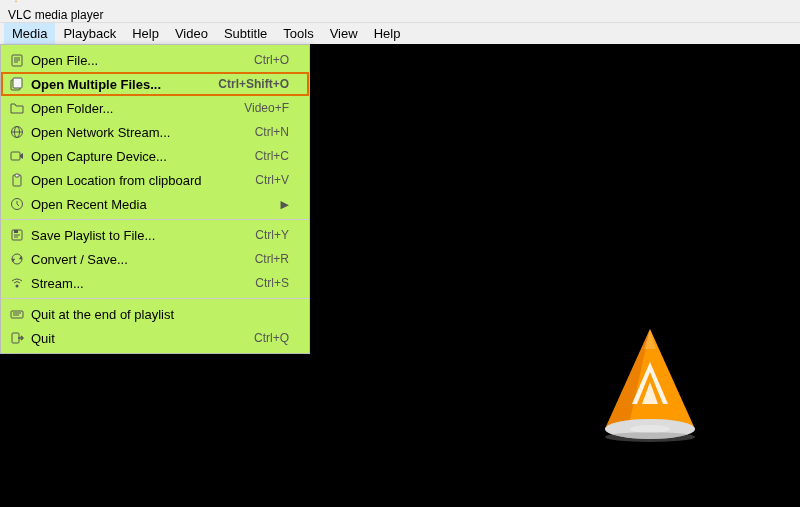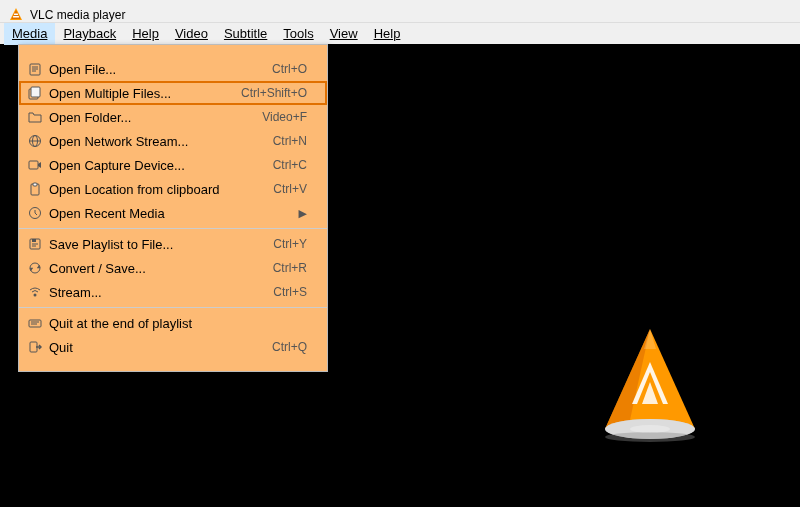--- a/index.html
+++ b/index.html
@@ -11,86 +11,86 @@
       font-size: 13px;
       overflow: hidden;
       position: relative;
     }
 
     
     .title-bar {
       background: #f0f0f0;
       height: 22px;
       display: flex;
-      align-items: flex-end;
+      align-items: flex-start;
       padding: 0 8px;
       gap: 6px;
       position: relative;
       z-index: 100;
+      flex-direction: column;
     }
     .title-bar-icon {
       width: 16px;
       height: 16px;
     }
     .title-bar-text {
       font-size: 12px;
       color: #000;
     }
 
     
     .menu-bar {
       background: #f0f0f0;
       height: 22px;
       display: flex;
       align-items: center;
       padding: 0 4px;
       position: relative;
       z-index: 100;
       border-top: 1px solid #ddd;
-      text-decoration: underline;
     }
     .menu-bar-item {
       padding: 2px 8px;
       cursor: pointer;
       font-size: 13px;
       color: #000;
       height: 22px;
       display: flex;
       align-items: center;
     }
     .menu-bar-item.active {
       background: #cce8ff;
     }
 
     
     .dropdown {
       position: absolute;
       top: 44px;
       left: 0;
-      background: #fdba74;
+      background: #bef264;
       border: 1px solid #bbb;
       box-shadow: 2px 2px 6px rgba(0,0,0,0.3);
       min-width: 310px;
       z-index: 200;
-      padding: 12px 0;
-      margin-left: 18px;
+      padding: 3px 0;
     }
     .menu-item {
       display: flex;
       align-items: center;
       padding: 3px 20px 3px 30px;
       cursor: pointer;
       color: #000;
       height: 24px;
       position: relative;
     }
     .menu-item.highlighted {
       background: transparent;
       outline: 2px solid #e07000;
       outline-offset: -2px;
+      font-weight: bold;
     }
     .menu-item-icon {
       position: absolute;
       left: 8px;
       width: 16px;
       height: 16px;
       display: flex;
       align-items: center;
       justify-content: center;
     }

